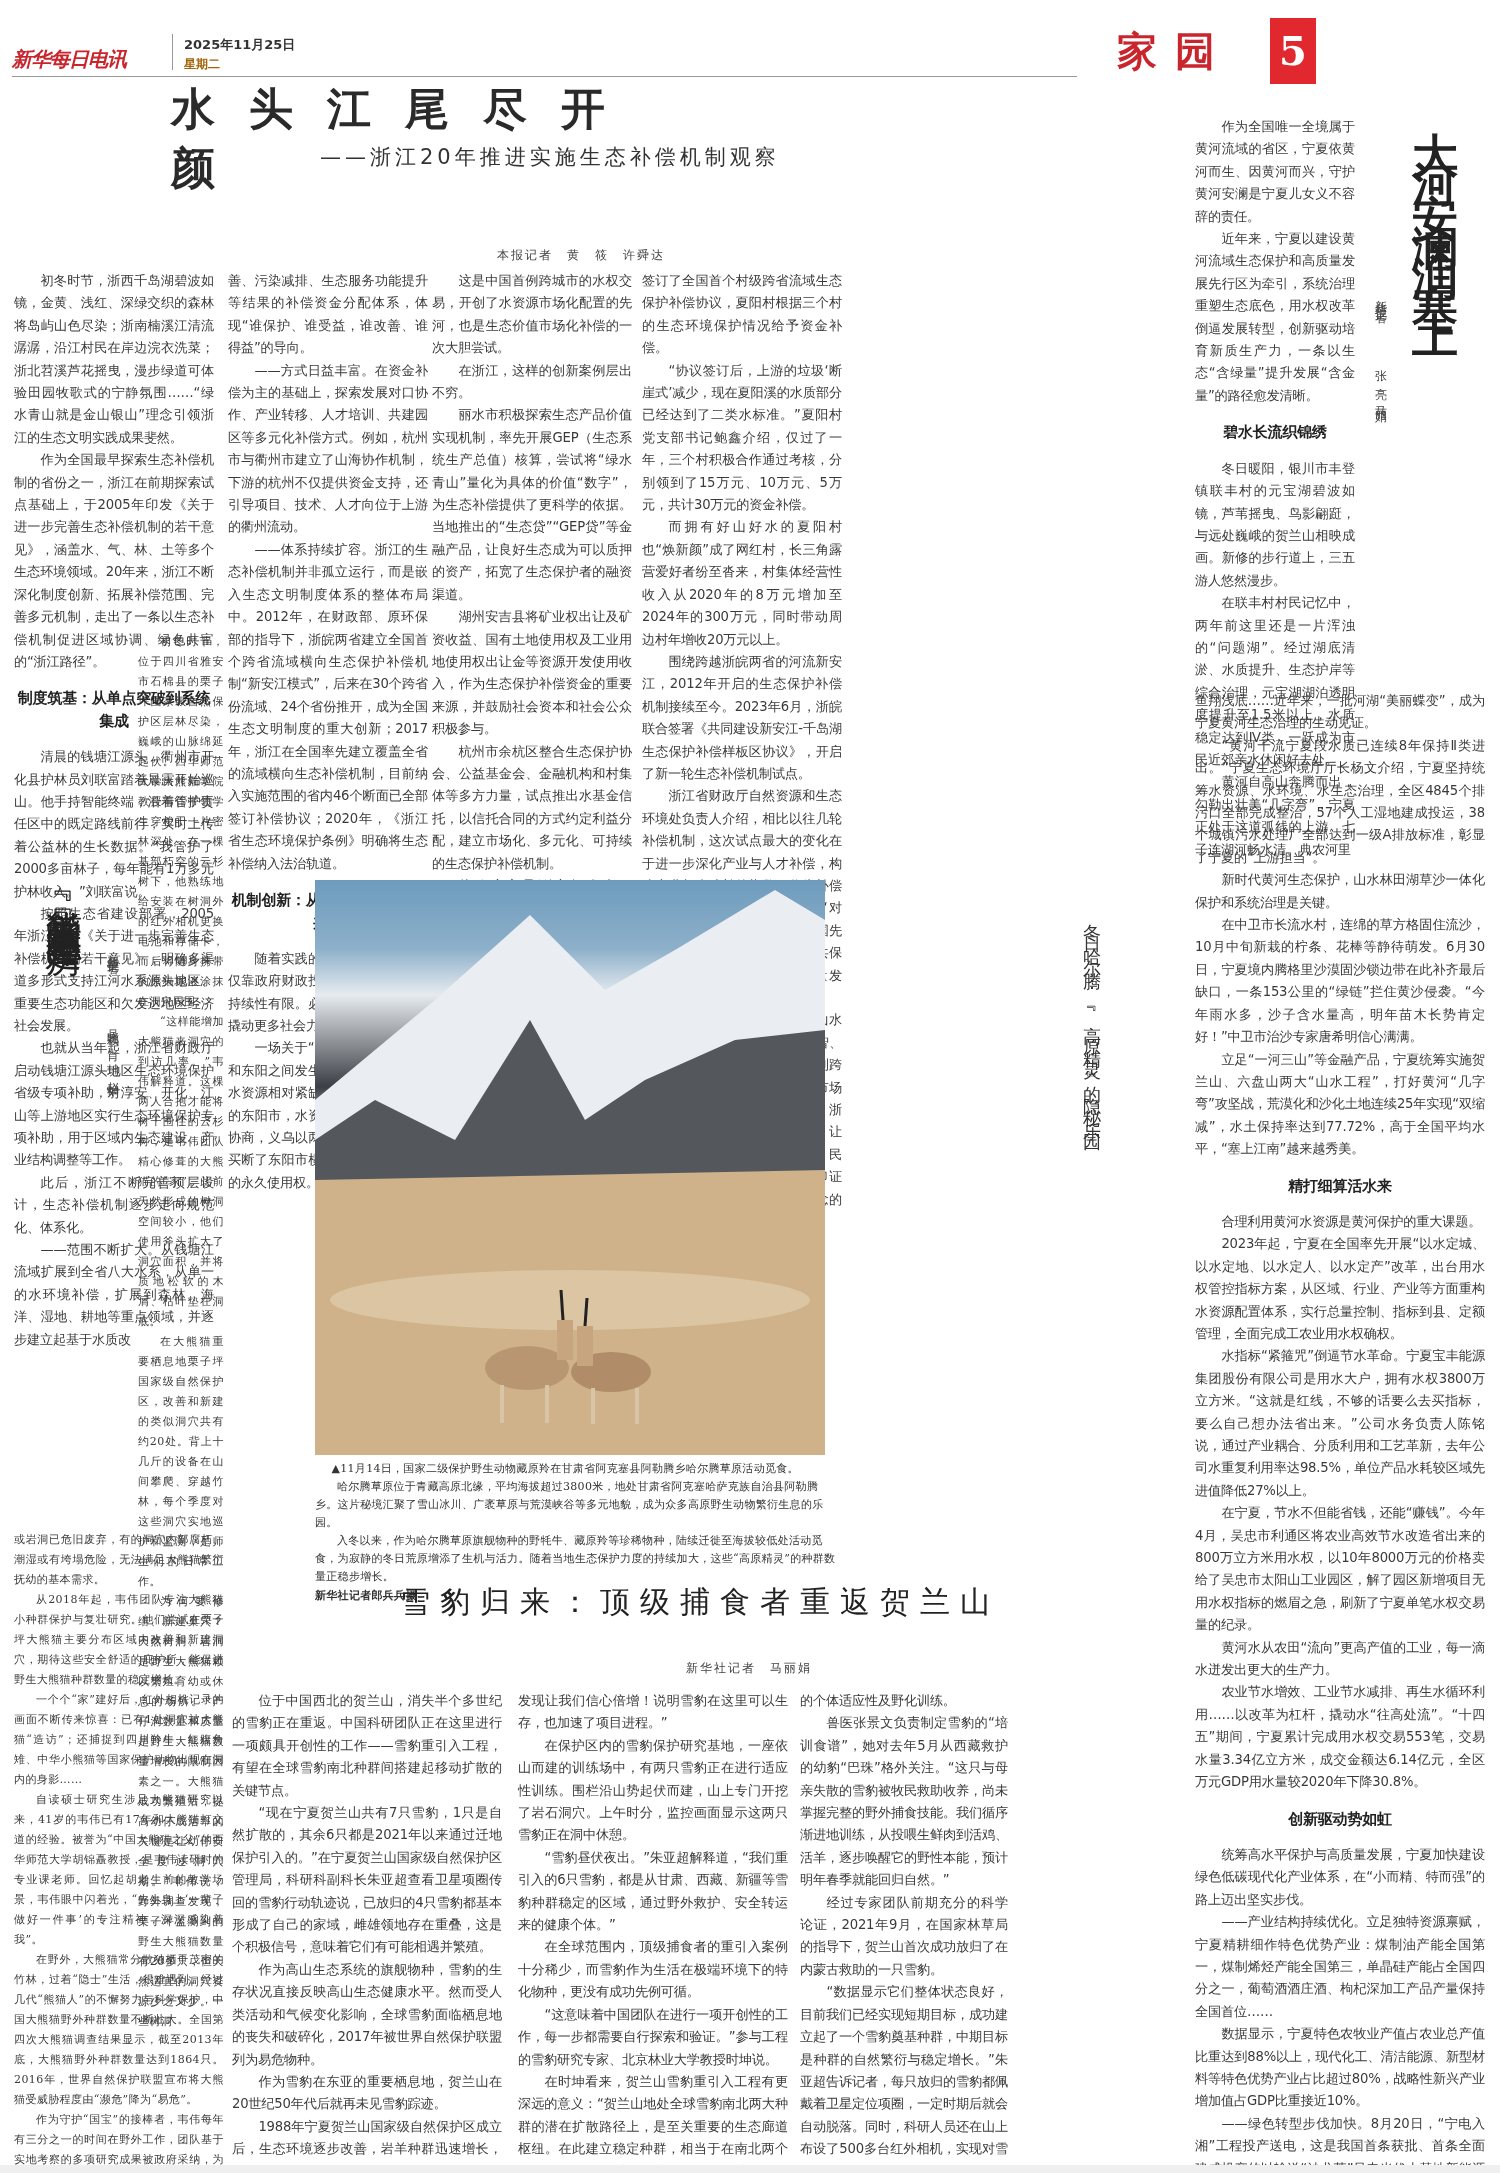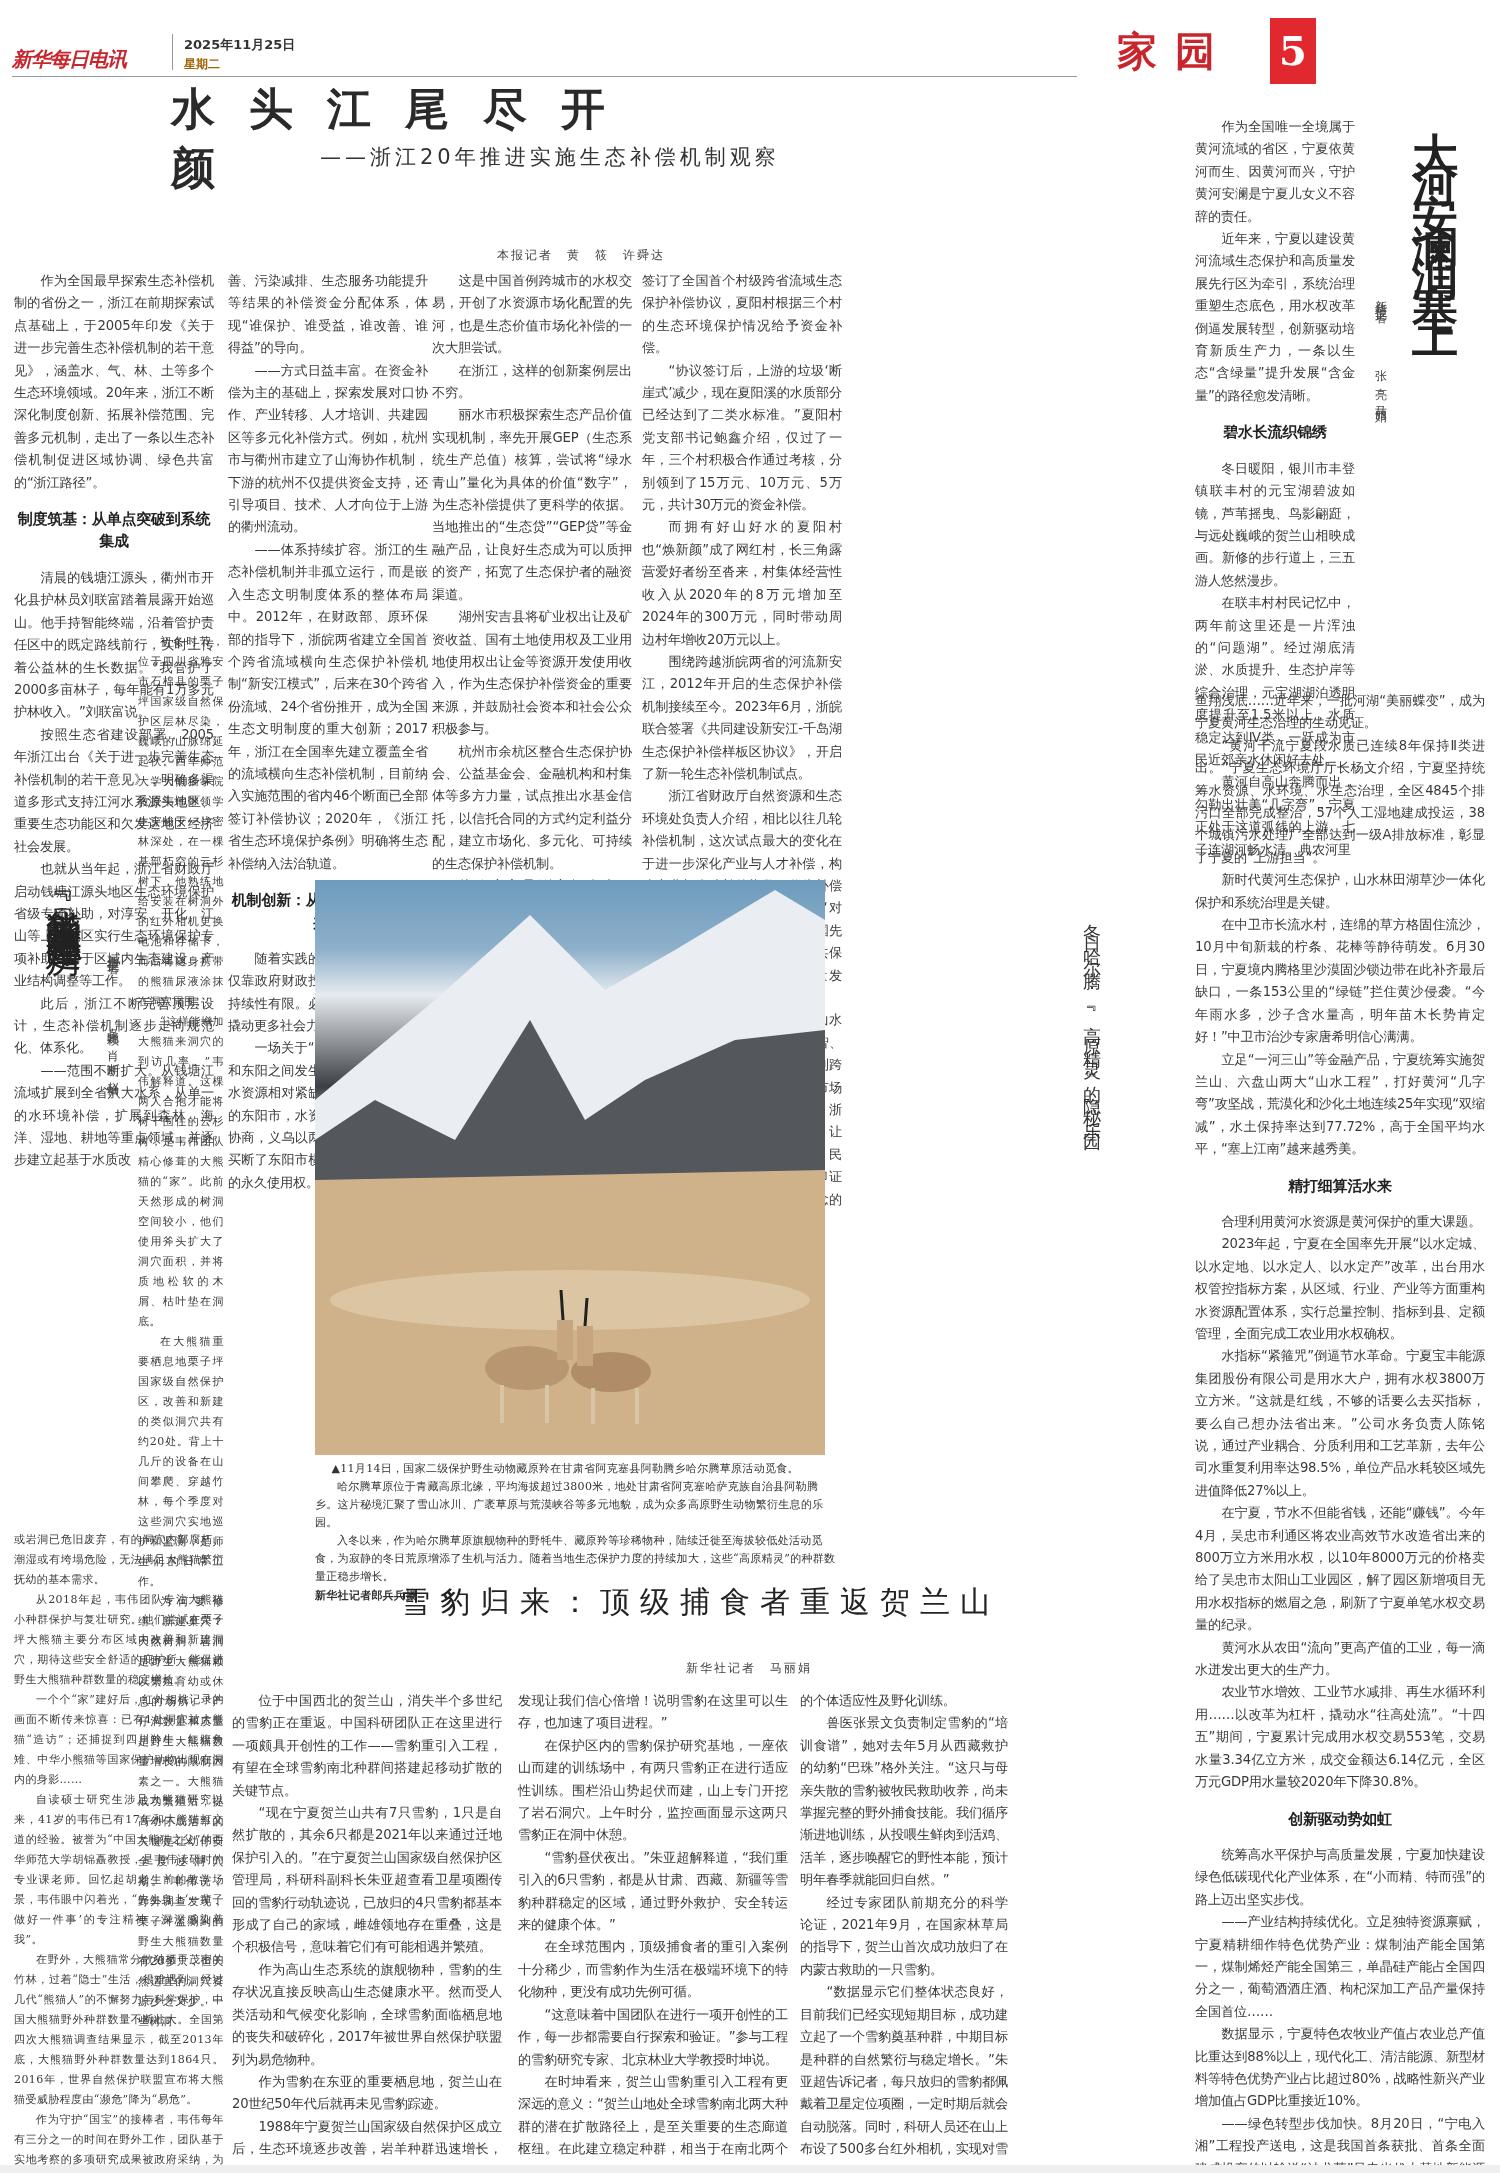--- a/index.html
+++ b/index.html
@@ -25,20 +25,21 @@
   <div class="abs" style="left:1258px;top:-8px;width:46px;height:66px;background:#e0282e;color:#fff;text-align:center;">
     <span style="font-size:40px;font-weight:bold;line-height:66px;font-family:'DejaVu Serif','Liberation Serif',serif;">5</span>
   </div>
 </div>
 
 <div class="abs" style="left:171px;top:80px;width:540px;font-size:44px;font-weight:bold;letter-spacing:34px;color:#2a2a2a;font-family:'DejaVu Serif','Liberation Serif',serif;">水头江尾尽开颜</div>
 <div class="abs" style="left:320px;top:143px;font-size:21px;letter-spacing:4px;color:#333;font-family:'DejaVu Sans','Liberation Sans',sans-serif;">——浙江20年推进实施生态补偿机制观察</div>
 <div class="abs" style="left:497px;top:247px;font-size:12px;letter-spacing:2px;color:#444;">本报记者　黄　筱　许舜达</div>
 
 <div class="col" style="left:14px;top:270px;width:200px;">
+  <p>初冬时节，浙西千岛湖碧波如镜，金黄、浅红、深绿交织的森林将岛屿山色尽染；浙南楠溪江清流潺潺，沿江村民在岸边浣衣洗菜；浙北苕溪芦花摇曳，漫步绿道可体验田园牧歌式的宁静氛围……“绿水青山就是金山银山”理念引领浙江的生态文明实践成果斐然。</p>
   <p>作为全国最早探索生态补偿机制的省份之一，浙江在前期探索试点基础上，于2005年印发《关于进一步完善生态补偿机制的若干意见》，涵盖水、气、林、土等多个生态环境领域。20年来，浙江不断深化制度创新、拓展补偿范围、完善多元机制，走出了一条以生态补偿机制促进区域协调、绿色共富的“浙江路径”。</p>
   <div class="sub">制度筑基：从单点突破到系统集成</div>
   <p>清晨的钱塘江源头，衢州市开化县护林员刘联富踏着晨露开始巡山。他手持智能终端，沿着管护责任区中的既定路线前行，实时上传着公益林的生长数据。“我管护了2000多亩林子，每年能有1万多元护林收入。”刘联富说。</p>
   <p>按照生态省建设部署，2005年浙江出台《关于进一步完善生态补偿机制的若干意见》，明确多渠道多形式支持江河水系源头地区、重要生态功能区和欠发达地区经济社会发展。</p>
   <p>也就从当年起，浙江省财政厅启动钱塘江源头地区生态环境保护省级专项补助，对淳安、开化、江山等上游地区实行生态环境保护专项补助，用于区域内生态建设、产业结构调整等工作。</p>
   <p>此后，浙江不断完善顶层设计，生态补偿机制逐步走向规范化、体系化。</p>
   <p>——范围不断扩大。从钱塘江流域扩展到全省八大水系，从单一的水环境补偿，扩展到森林、海洋、湿地、耕地等重点领域，并逐步建立起基于水质改</p>
 </div>
 <div class="col" style="left:228px;top:270px;width:200px;">
   <p class="noind">善、污染减排、生态服务功能提升等结果的补偿资金分配体系，体现“谁保护、谁受益，谁改善、谁得益”的导向。</p>

